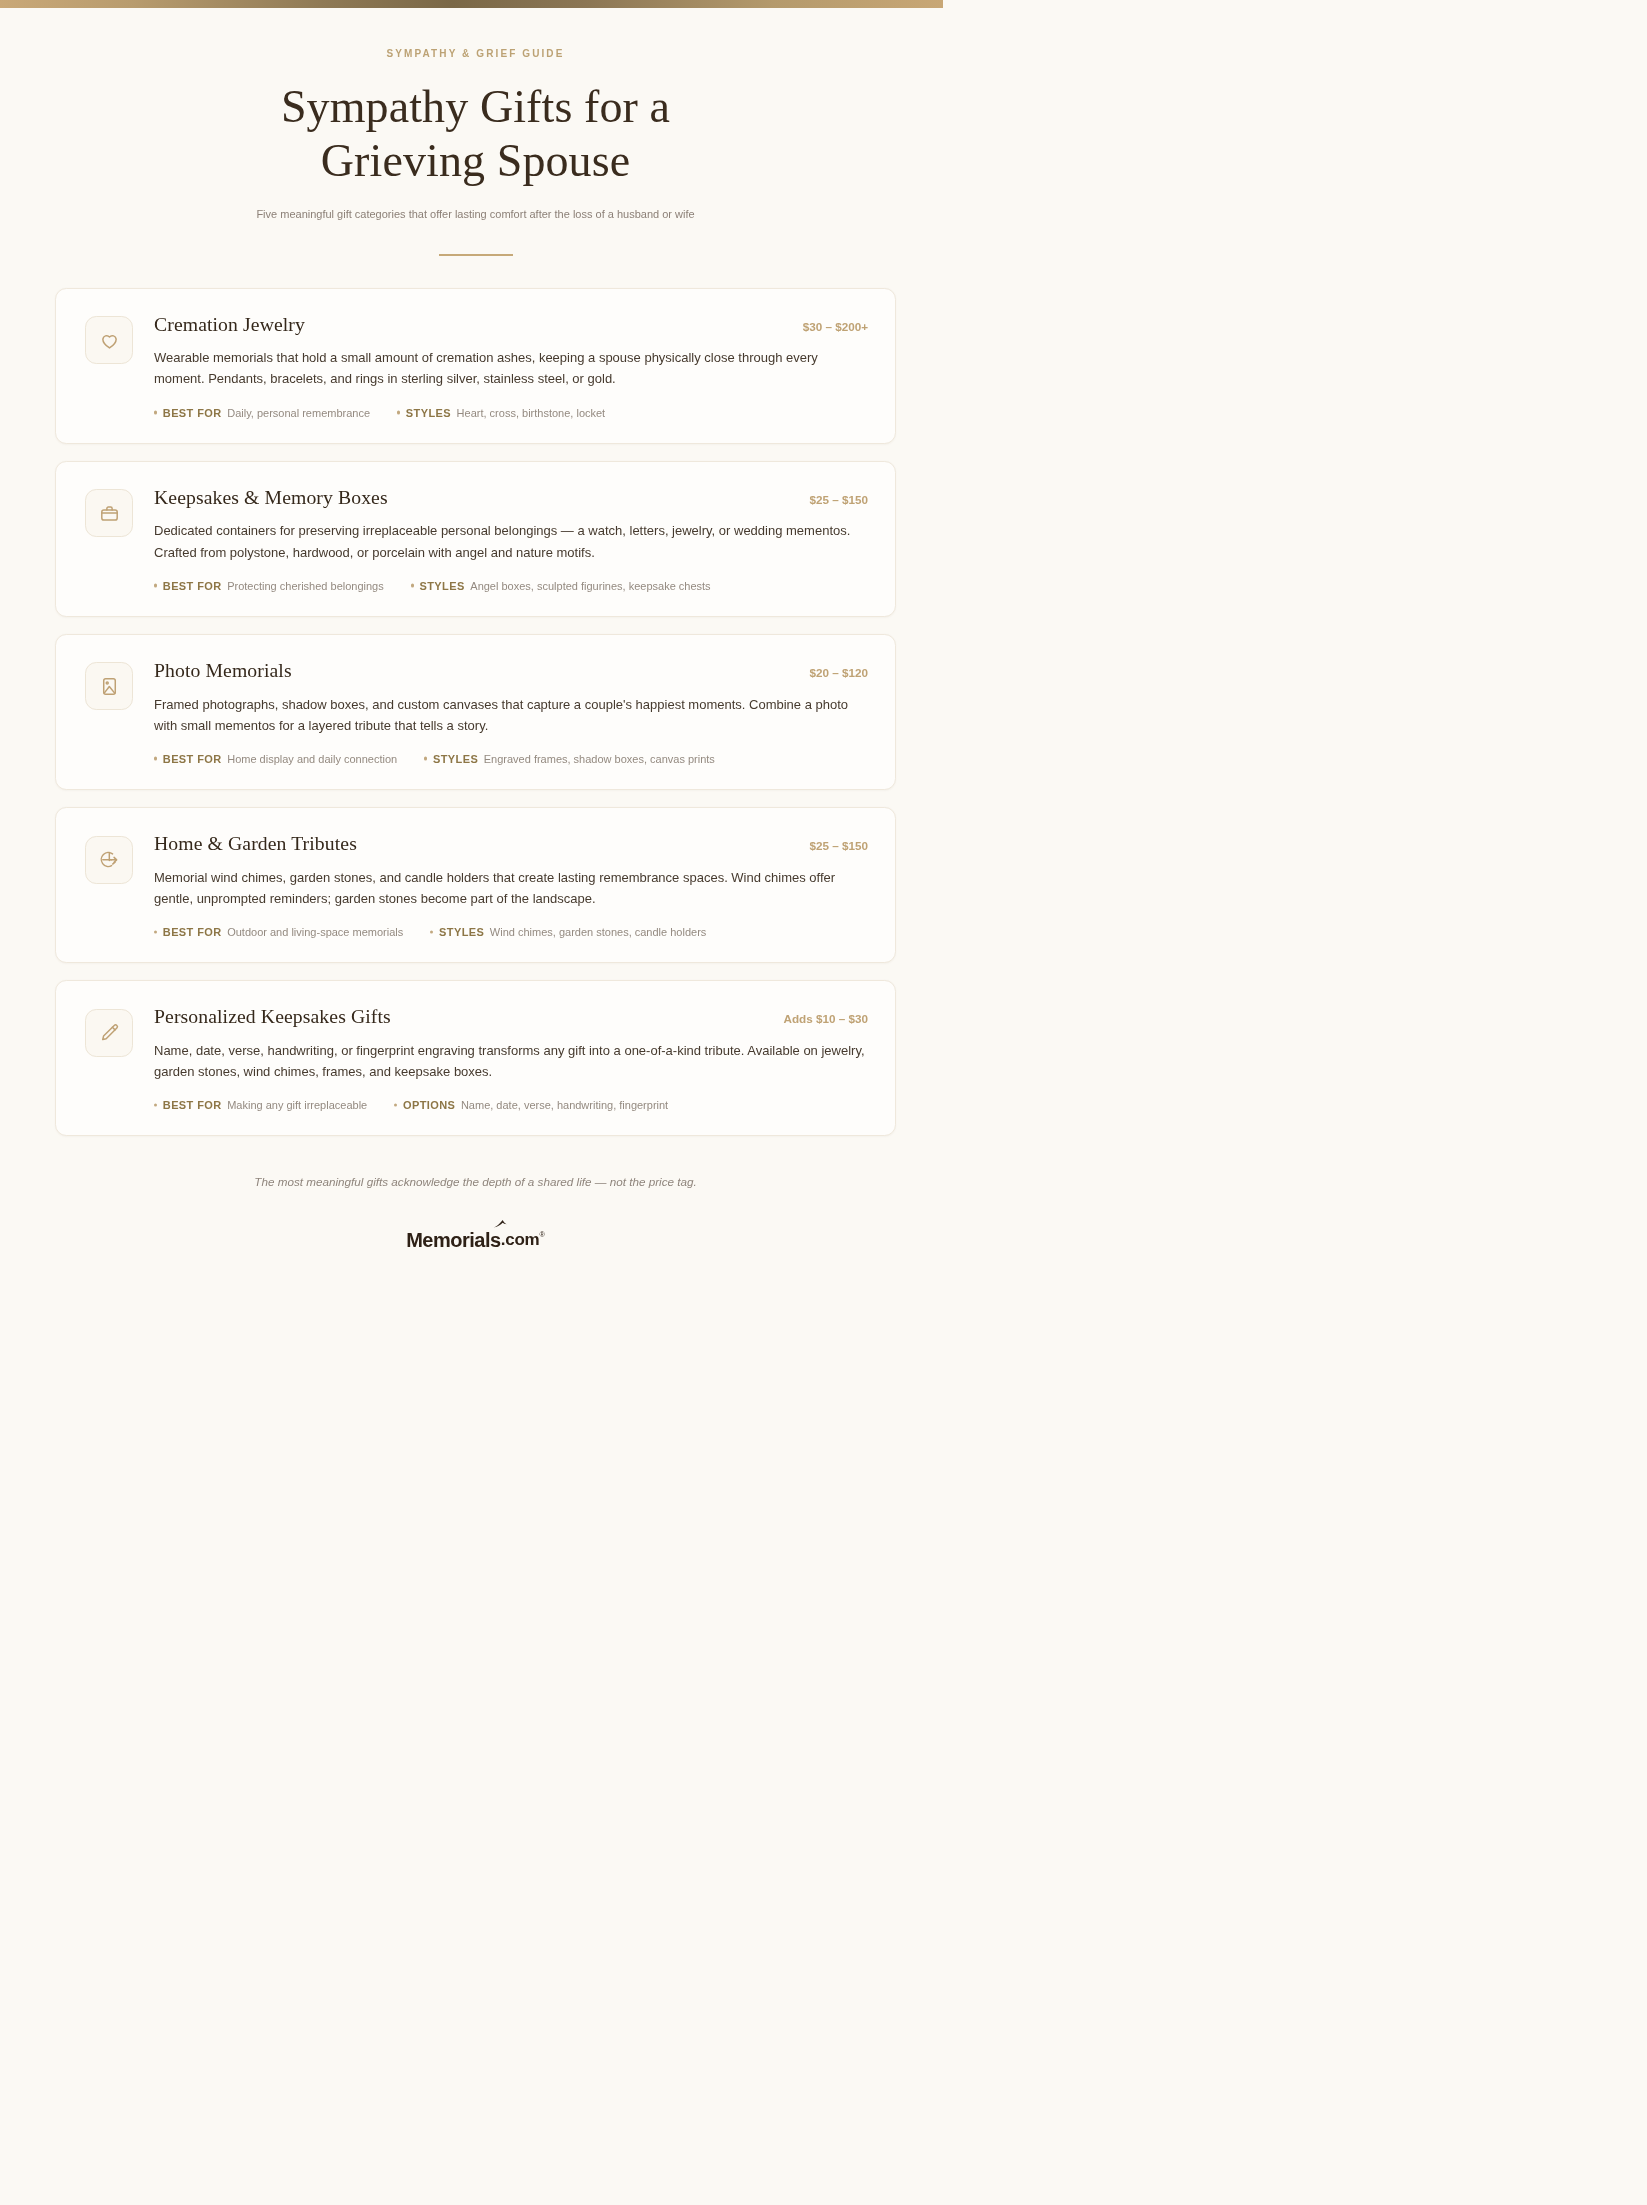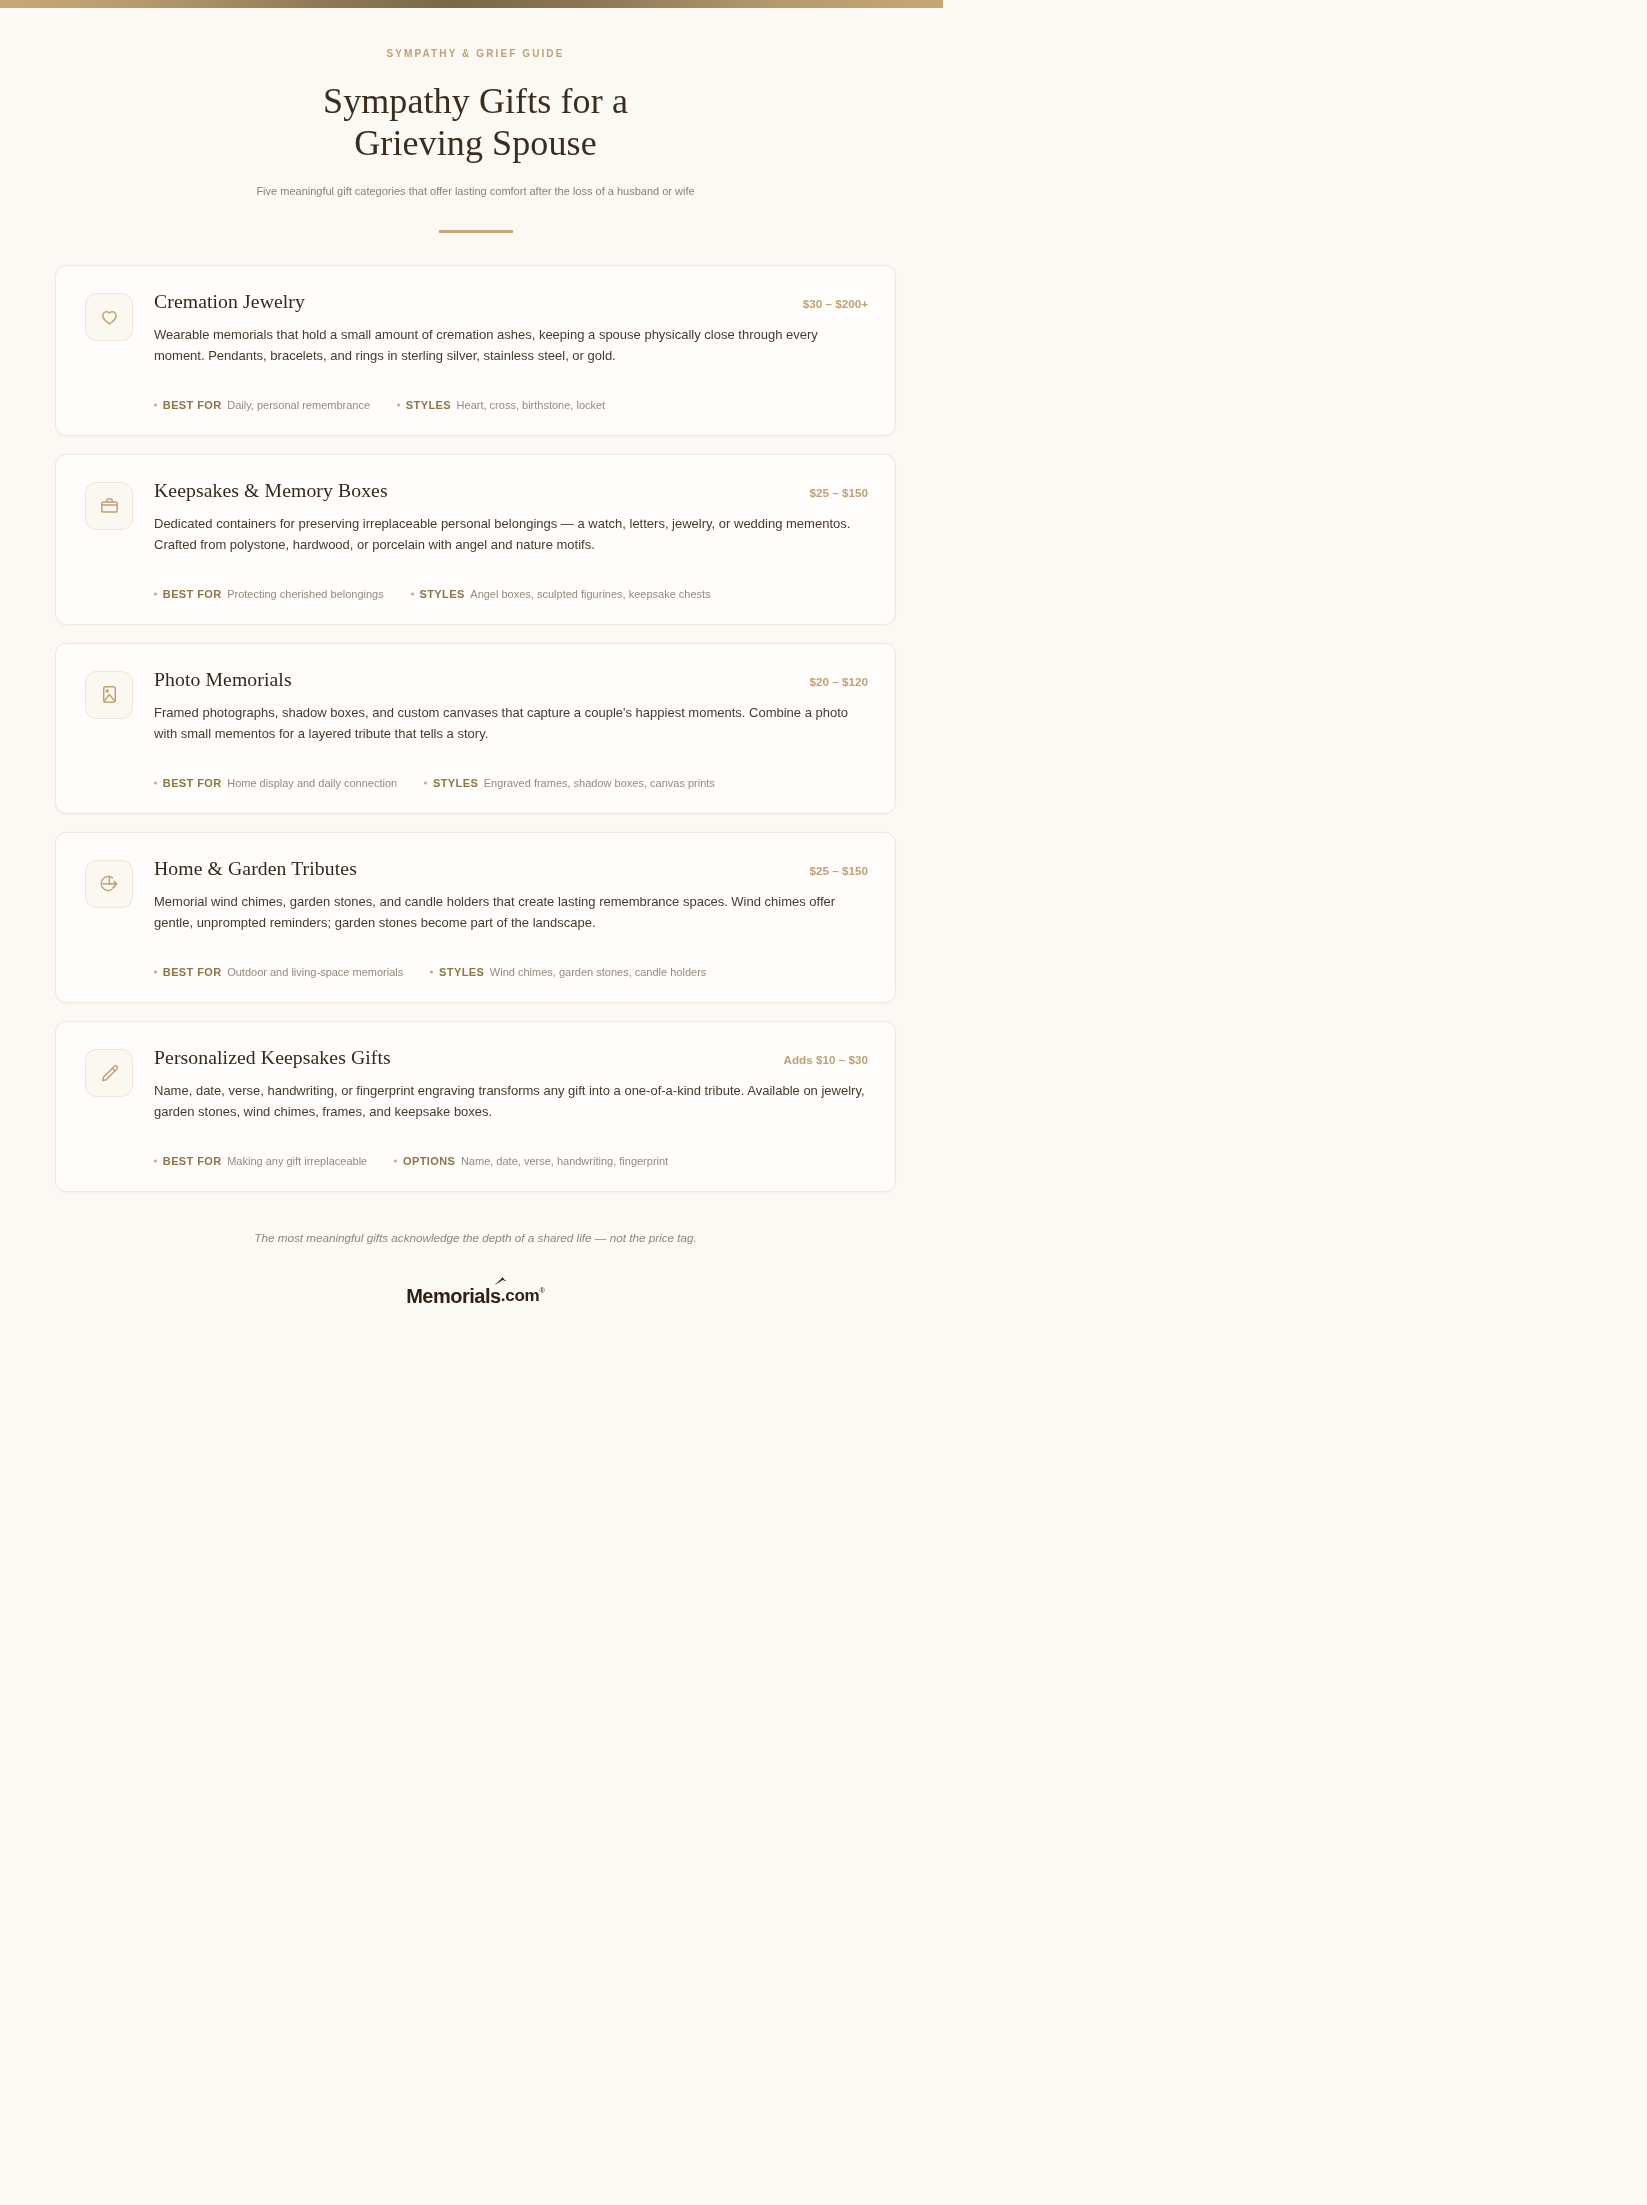--- a/index.html
+++ b/index.html
@@ -44,21 +44,21 @@
     font-size: 10px;
     font-weight: bold;
     letter-spacing: 2.1px;
     color: #BCA274;
     text-transform: uppercase;
     margin-bottom: 21px;
   }
 
   .hero-title {
     font-family: "Liberation Serif", "DejaVu Serif", serif;
-    font-size: 36px;
+    font-size: 46px;
     line-height: 1.18;
     color: #3A2C1E;
     font-weight: normal;
     letter-spacing: 0.1px;
   }
 
   .hero-sub {
     margin-top: 17.7px;
     font-size: 11px;
     color: #8C8077;
@@ -168,21 +168,20 @@
     border-radius: 50%;
     background: #C2A87F;
     display: inline-block;
     transform: translateY(-2.4px);
   }
 
   .meta-label {
     font-weight: bold;
     color: #8D7646;
     letter-spacing: 0.4px;
-    margin-top: 16px;
   }
 
   .meta-value {
     color: #948A80;
   }
 
   
   .footer {
     margin-top: 39px;
     text-align: center;

